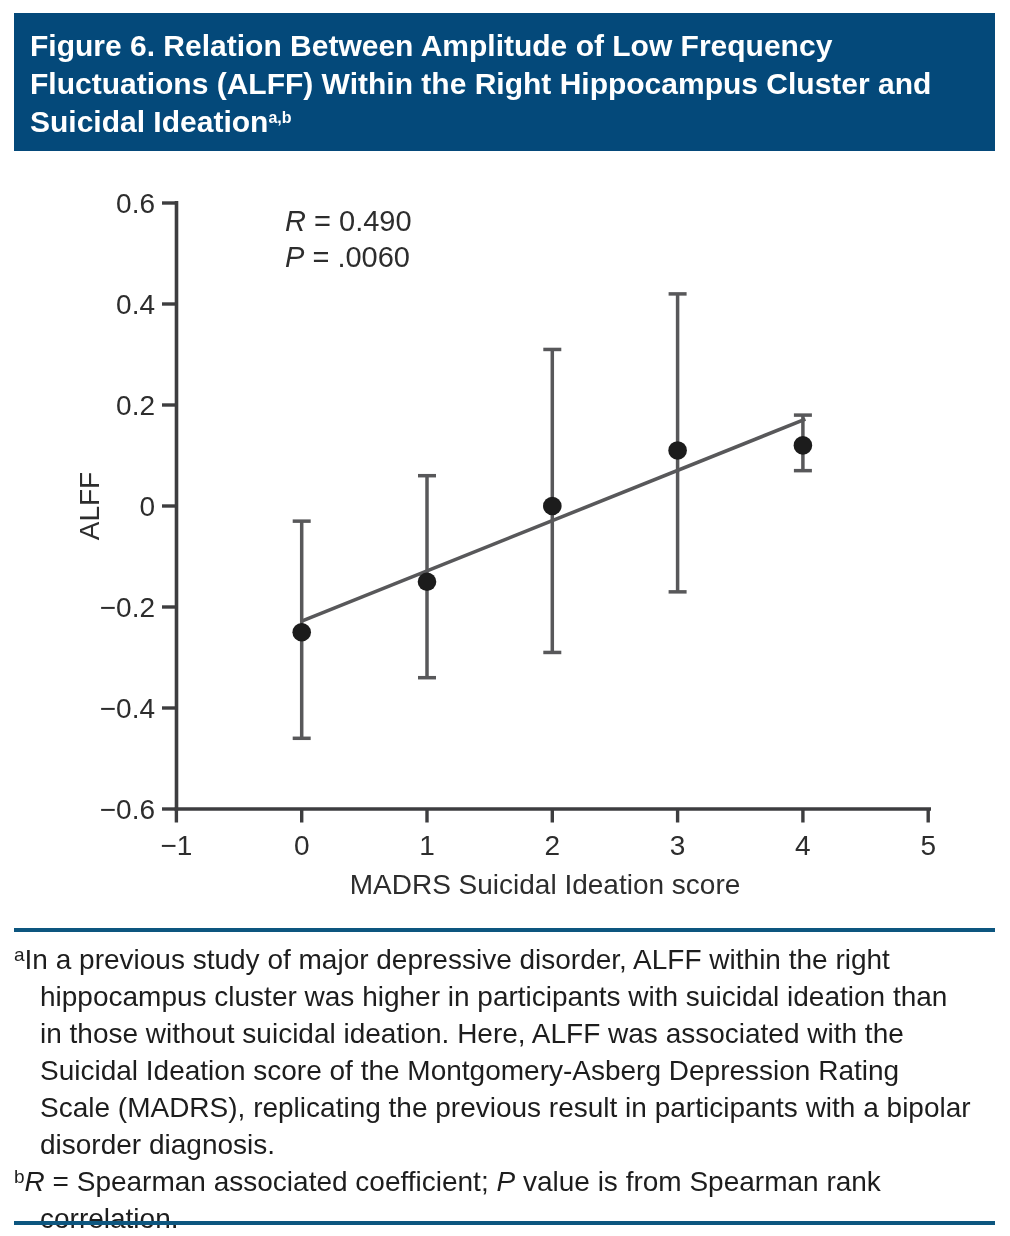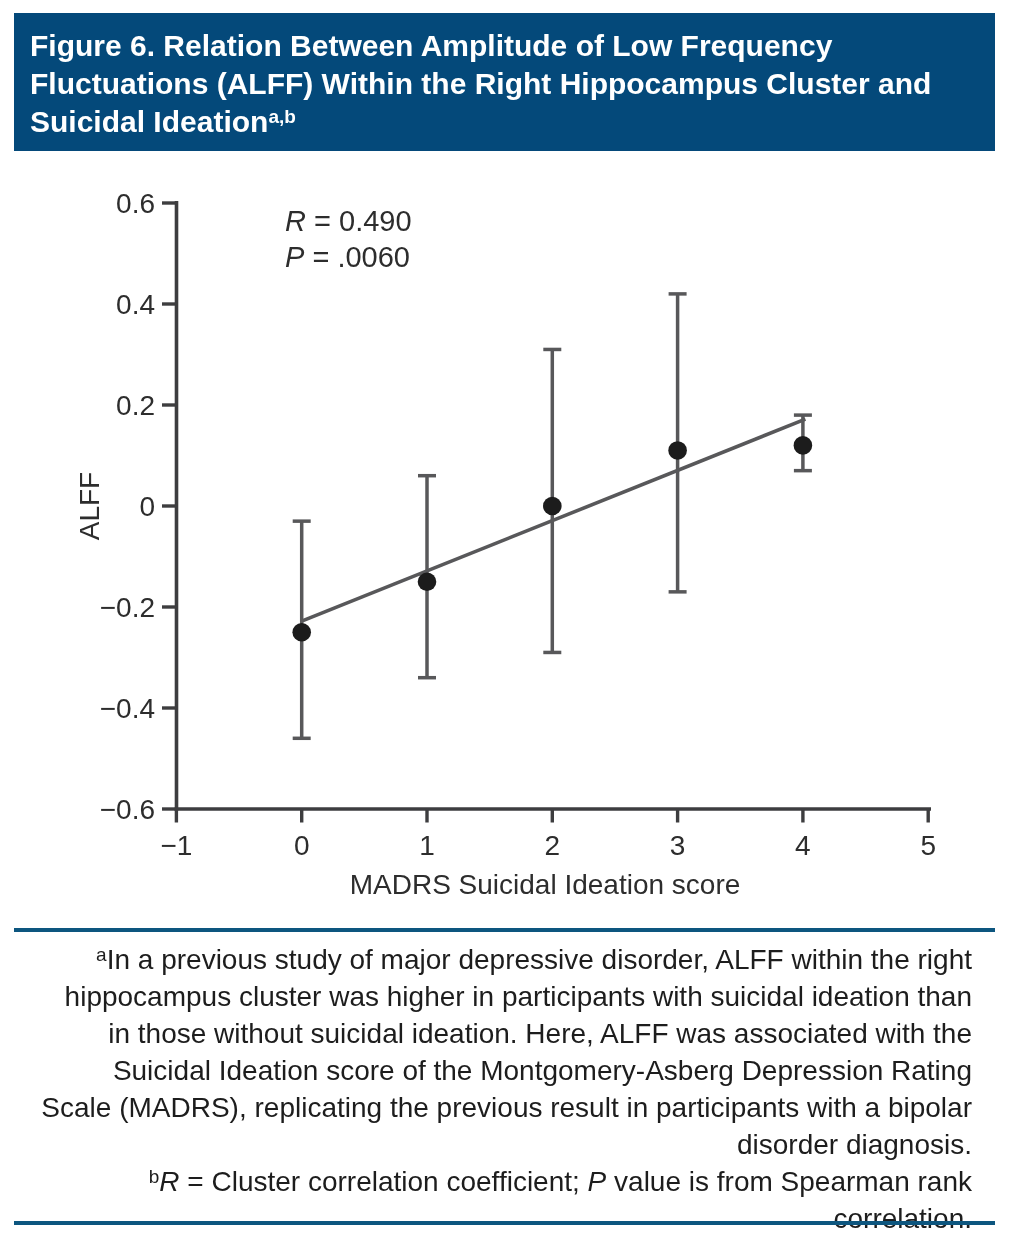--- a/index.html
+++ b/index.html
@@ -10,35 +10,35 @@
   }
   
   .fig-header{
     position:absolute;left:14px;top:13px;width:981px;height:138px;
     box-sizing:border-box;padding:14px 58px 14px 16px;
     background:#04497a;color:#ffffff;
   }
   .fig-header h1{
     margin:0;font-size:30px;line-height:38px;font-weight:bold;letter-spacing:0;
   }
-  .fig-header sup{font-size:19px;line-height:0;vertical-align:9px;font-weight:bold;}
+  .fig-header sup{font-size:16px;line-height:0;vertical-align:9px;font-weight:bold;}
   
   #chart{position:absolute;left:0;top:0;width:1010px;height:930px;}
   
   .rule{
     position:absolute;left:14px;width:981px;height:4px;background:#0d567f;
   }
   .rule.top{top:928px;}
   .rule.bottom{top:1221px;}
   .footnotes{
     position:absolute;left:14px;top:941px;width:958px;
     font-size:28px;line-height:37px;color:#1d1d1d;
   }
   .footnotes p{
-    margin:0;padding-left:26px;text-indent:-26px;white-space:pre-wrap;text-align:right;
+    margin:0;padding-left:26px;text-indent:-26px;white-space:pre-wrap;
   }
   .footnotes sup{font-size:19px;line-height:0;vertical-align:8px;}
   .footnotes .it{font-style:italic;}
 </style>
 </head>
 <body>
 
 <div class="fig-header">
   <h1><span>Figure 6. Relation Between Amplitude of Low Frequency Fluctuations (ALFF) Within the Right Hippocampus Cluster and Suicidal Ideation</span><sup>a,b</sup></h1>
 </div>
@@ -98,16 +98,16 @@
     <circle cx="427" cy="581.75" r="9.3" fill="#1c1c1c"></circle>
     <circle cx="552.3" cy="506" r="9.3" fill="#1c1c1c"></circle>
     <circle cx="677.5999999999999" cy="450.45" r="9.3" fill="#1c1c1c"></circle>
     <circle cx="802.9" cy="445.4" r="9.3" fill="#1c1c1c"></circle>
   </svg>
 
 <div class="rule top"></div>
 
 <div class="footnotes">
   <p><sup>a</sup><span>In a previous study of major depressive disorder, ALFF within the right hippocampus cluster was higher in participants with suicidal ideation than in those without suicidal ideation. Here, ALFF was associated with the Suicidal Ideation score of the Montgomery-Asberg Depression Rating Scale (MADRS), replicating the previous result in participants with a bipolar disorder diagnosis.</span></p>
-  <p><sup>b</sup><span class="it">R</span><span> = Cluster correlation coefficient; </span><span class="it">P</span><span> value is from Spearman rank correlation.</span></p>
+  <p><sup>b</sup><span class="it">R</span><span> = Spearman associated coefficient; </span><span class="it">P</span><span> value is from Spearman rank correlation.</span></p>
 </div>
 
 <div class="rule bottom"></div>
 
 </body></html>

